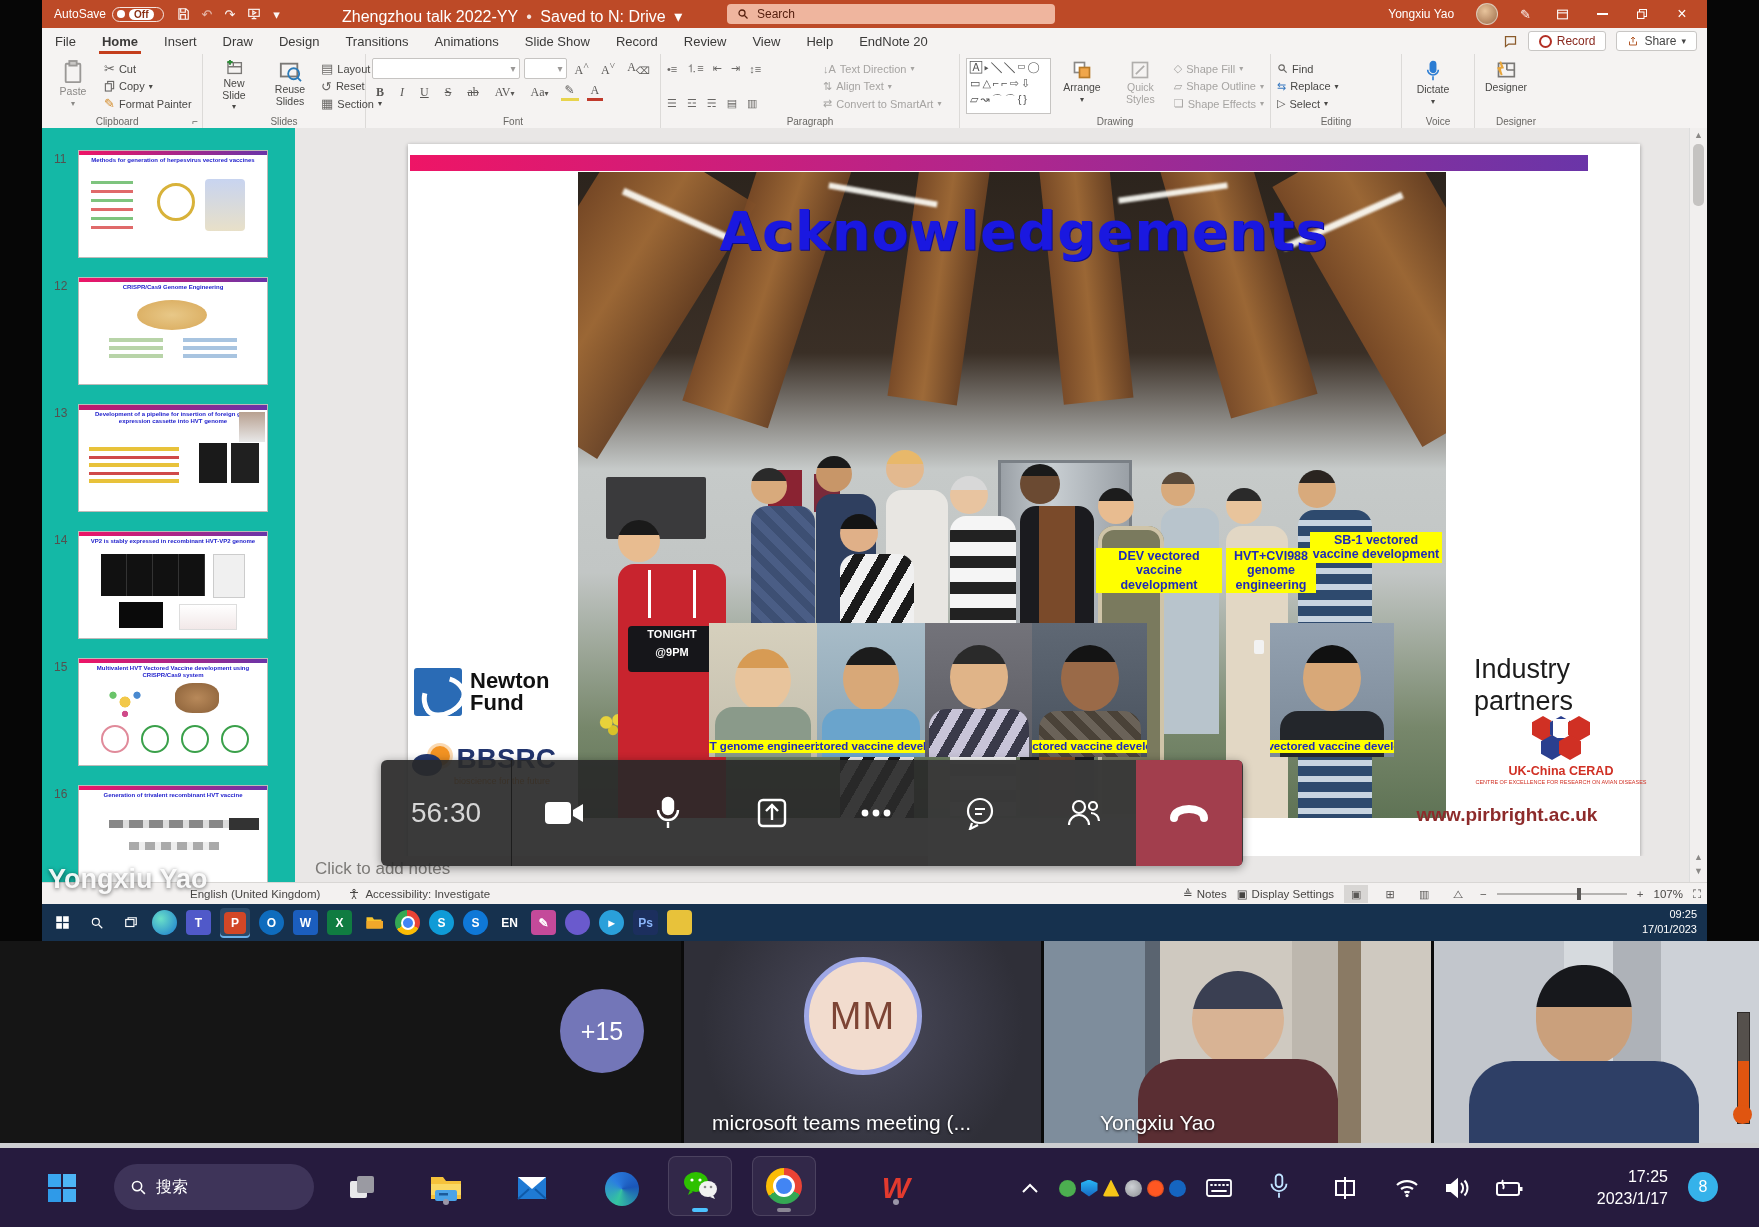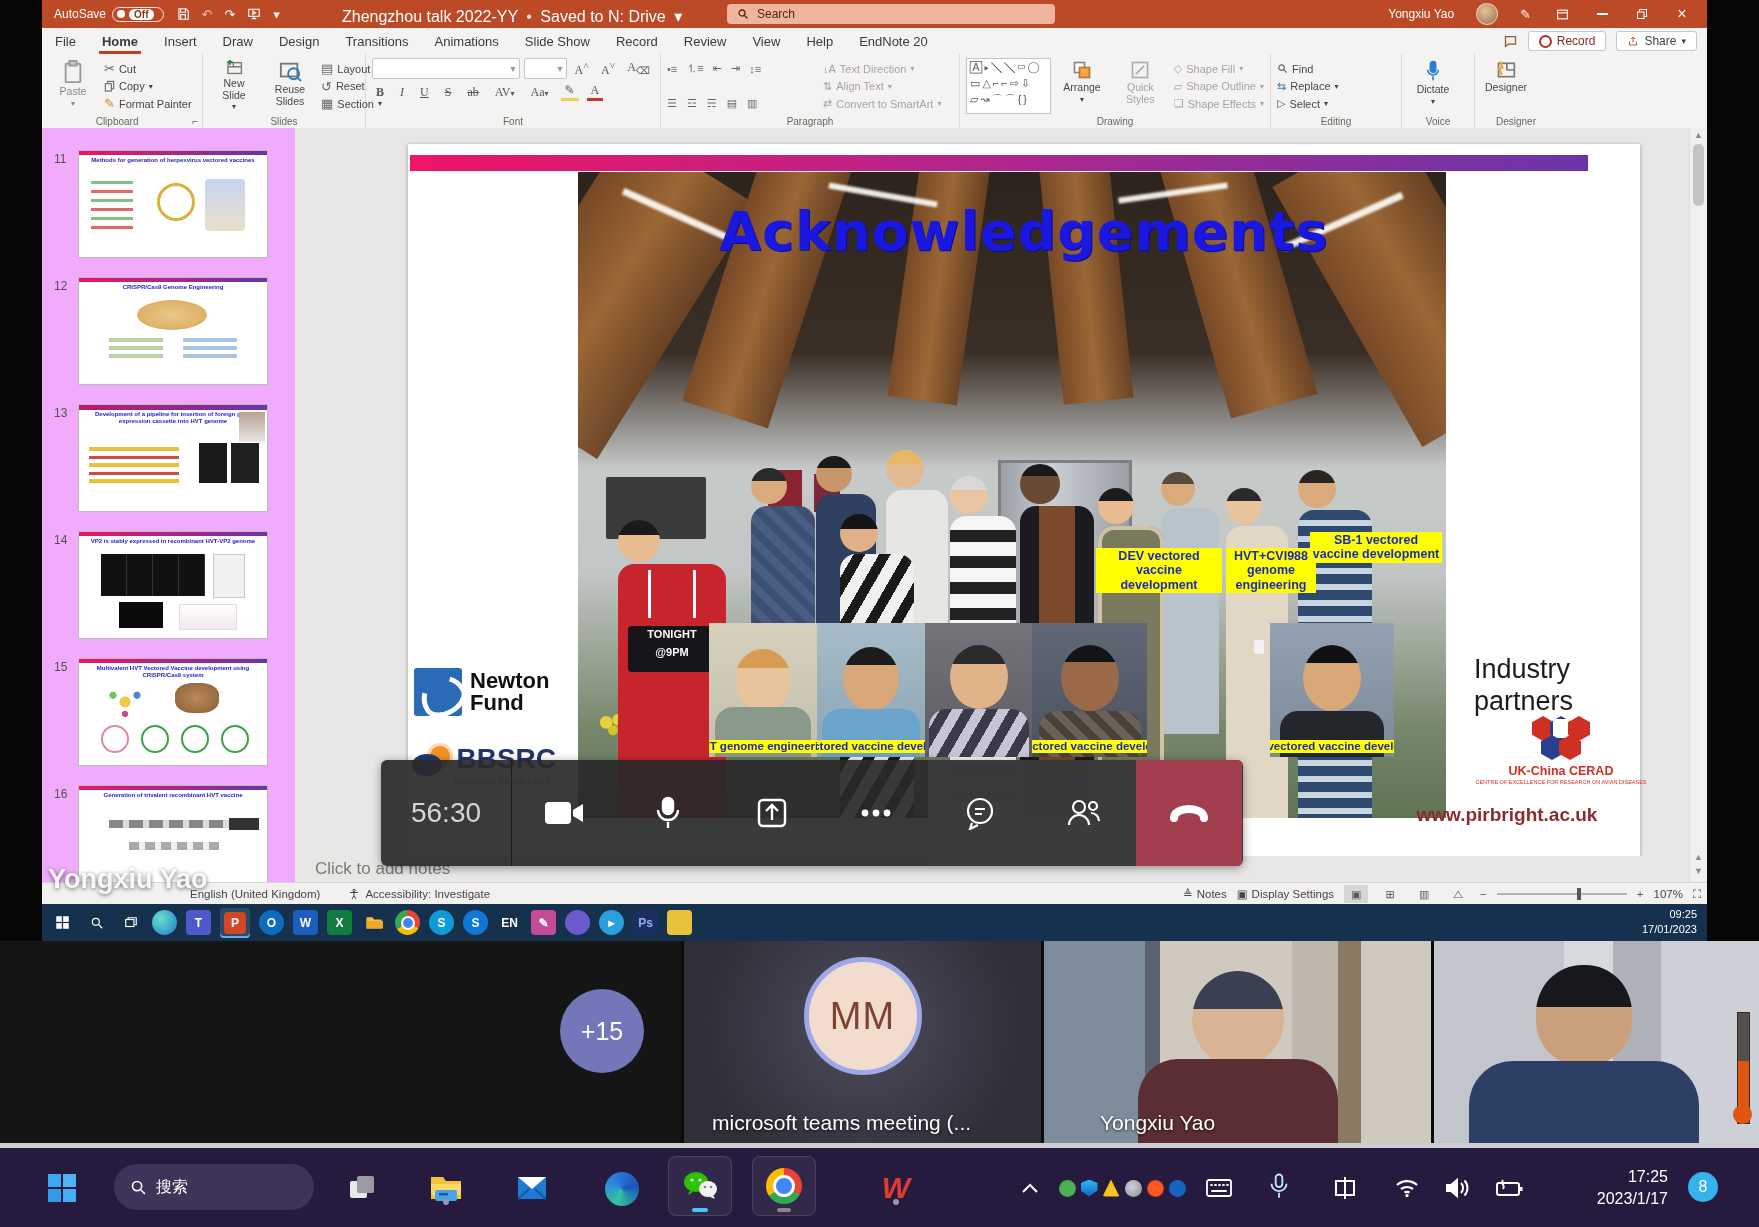--- a/index.html
+++ b/index.html
@@ -32,21 +32,21 @@
   .rglabel{position:absolute;bottom:1px;left:0;right:0;text-align:center;font-size:10px;color:#696764;}
   .bigbtn{display:flex;flex-direction:column;align-items:center;justify-content:flex-start;gap:2px;font-size:10.5px;color:#494846;padding:2px 4px;min-width:42px;text-align:center;line-height:1.1;}
   .smallcol{display:flex;flex-direction:column;justify-content:space-between;padding:2px 0;}
   .srow{display:flex;align-items:center;gap:4px;font-size:11px;color:#494846;height:17px;white-space:nowrap;}
   .srow.dis{color:#a6a4a2;}
   .combo{background:#fff;border:1px solid #c6c4c2;height:19px;border-radius:2px;display:flex;align-items:center;justify-content:flex-end;color:#9a9896;font-size:10px;padding-right:3px;}
   .fmtbtn{font-size:12px;color:#5a5856;padding:0 4px;font-family:"Liberation Serif",serif;}
   .shapebox{width:96px;height:52px;background:#fff;border:1px solid #c6c4c2;font-size:11px;color:#555;line-height:1.45;padding:1px 3px;letter-spacing:2px;overflow:hidden;}
   .glyph{font-size:13px;color:#6a6866;}
   
-  #thumbs{position:absolute;left:0;top:128px;width:253px;height:754px;background:#f0abfc;border-right:4px solid #b91c1c;overflow:hidden;}
+  #thumbs{position:absolute;left:0;top:128px;width:253px;height:754px;background:#14b8a6;border-right:4px solid #b91c1c;overflow:hidden;}
   .thumb-item{position:absolute;left:0;width:253px;height:120px;}
   .tnum{position:absolute;left:12px;top:2px;font-size:12px;color:#53514f;}
   .tbox{position:absolute;left:36px;top:0;width:188px;height:106px;background:#fff;border:1px solid #bdbbb9;overflow:hidden;}
   .tbar{position:absolute;left:0;top:0;right:0;height:4px;background:linear-gradient(90deg,#ee1566,#6a35a8);}
   .ttitle{position:absolute;left:2px;top:6px;right:2px;text-align:center;font-size:6px;font-weight:bold;color:#2222cc;line-height:1.2;}
   
   #editor{position:absolute;left:253px;top:128px;width:1412px;height:754px;background:#e9e7e6;}
   #canvas{position:absolute;left:113px;top:16px;width:1232px;height:712px;background:#fff;box-shadow:0 1px 4px rgba(0,0,0,.35);}
   #gradbar{position:absolute;left:2px;top:11px;width:1178px;height:16px;background:linear-gradient(90deg,#ee1566,#b0268d,#6a35a8);}
   #photo{position:absolute;left:170px;top:28px;width:868px;height:646px;overflow:hidden;background:linear-gradient(180deg,#2c241d 0%,#3a2f26 28%,#c6cac9 46%,#c2c6c5 62%,#77876b 86%,#5f7355 100%);}

